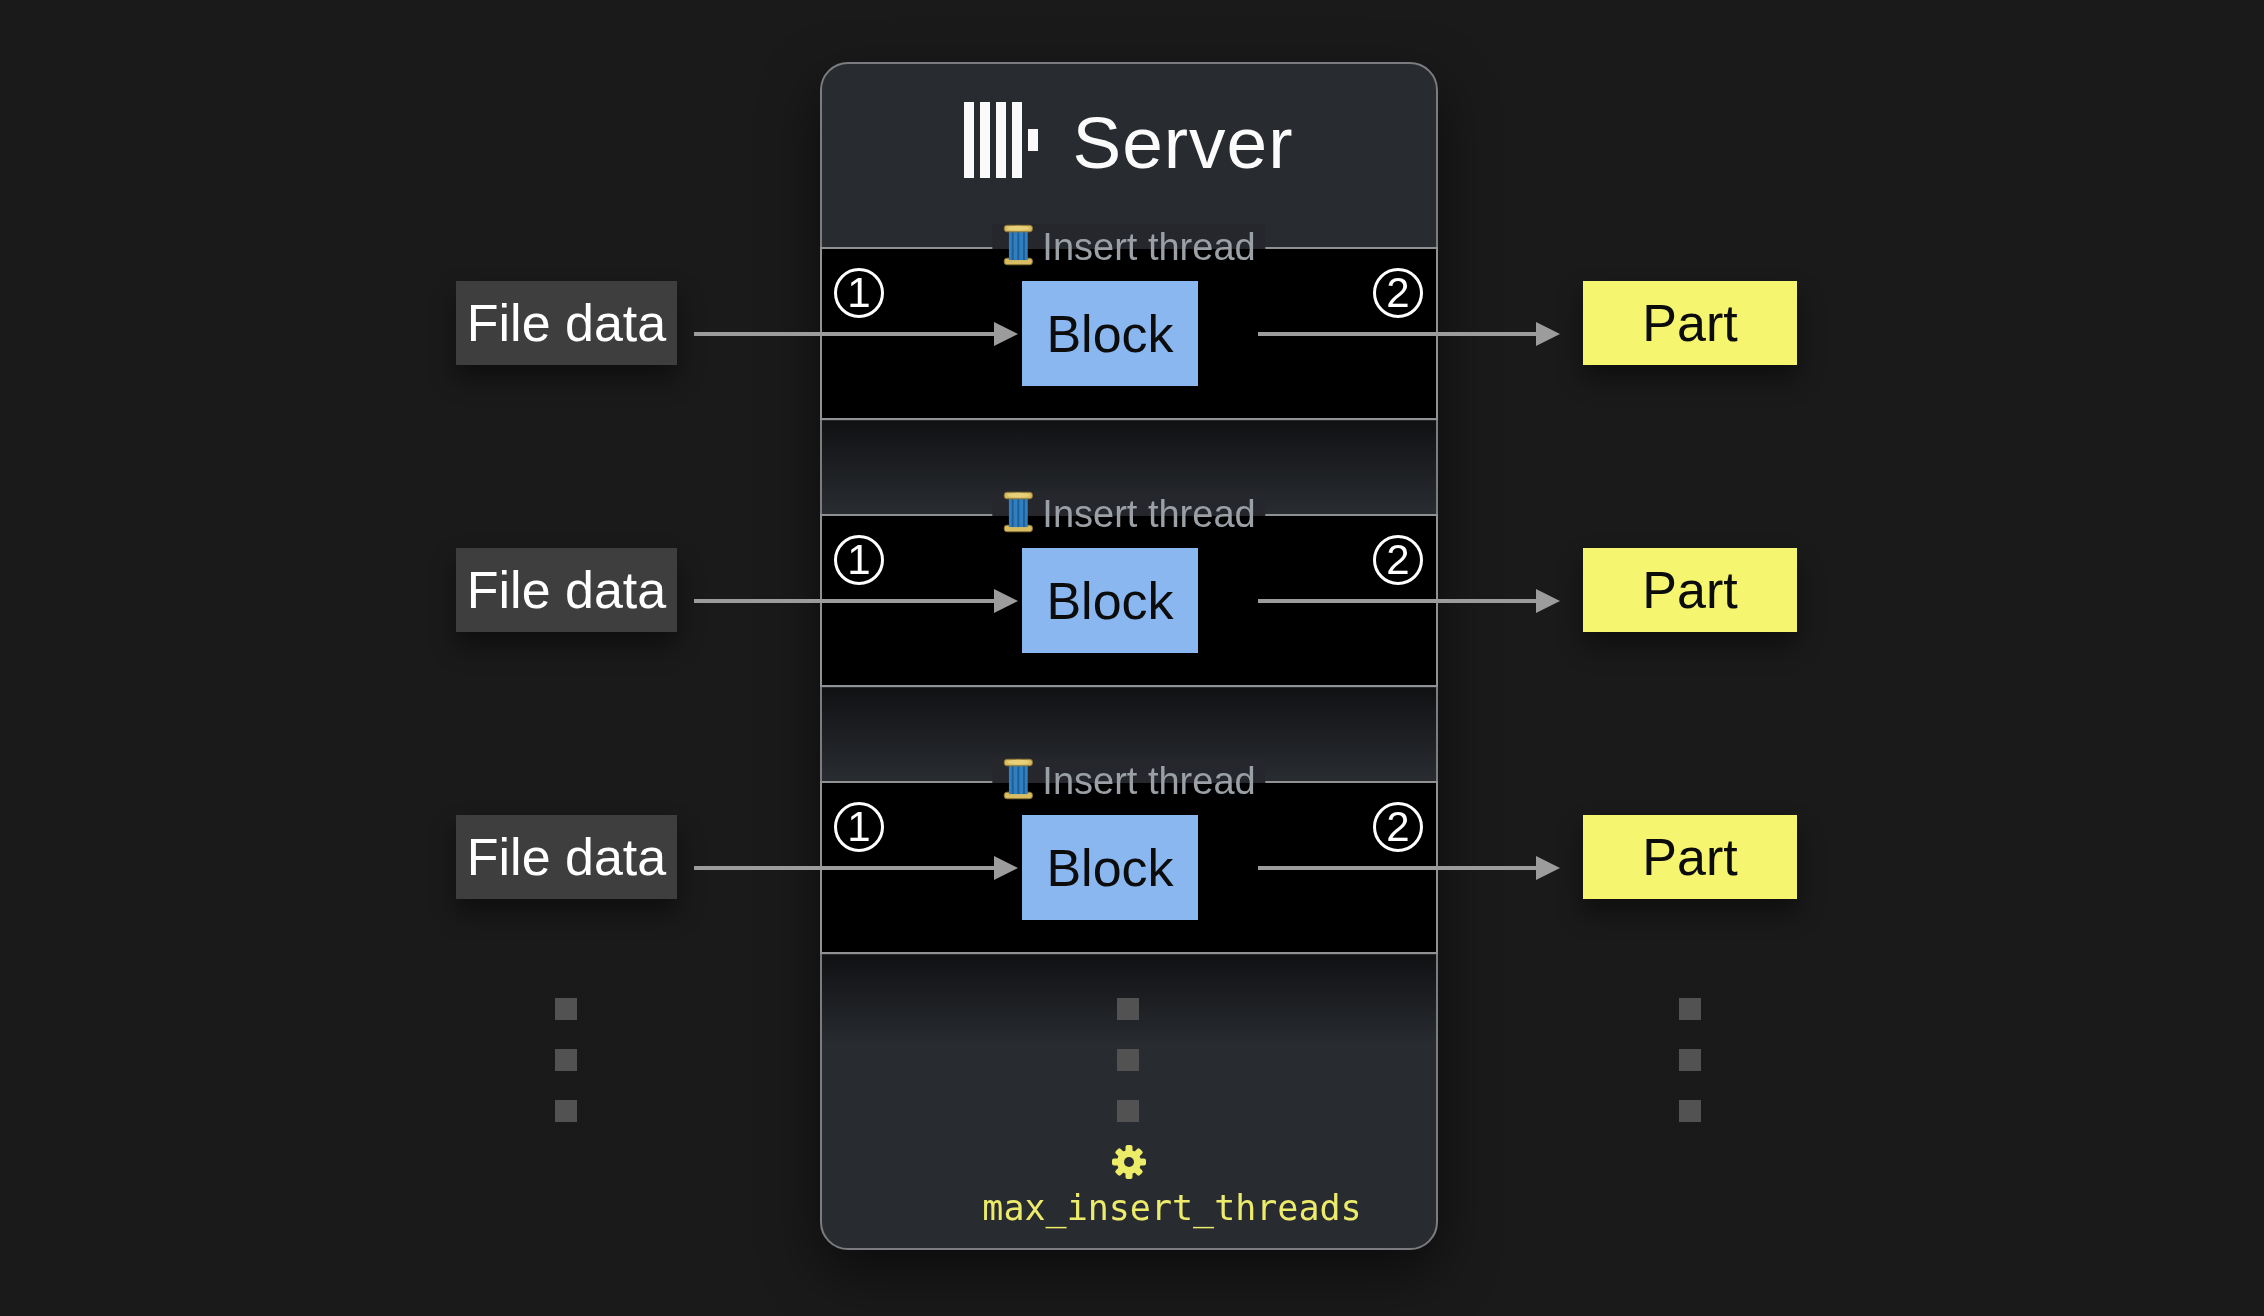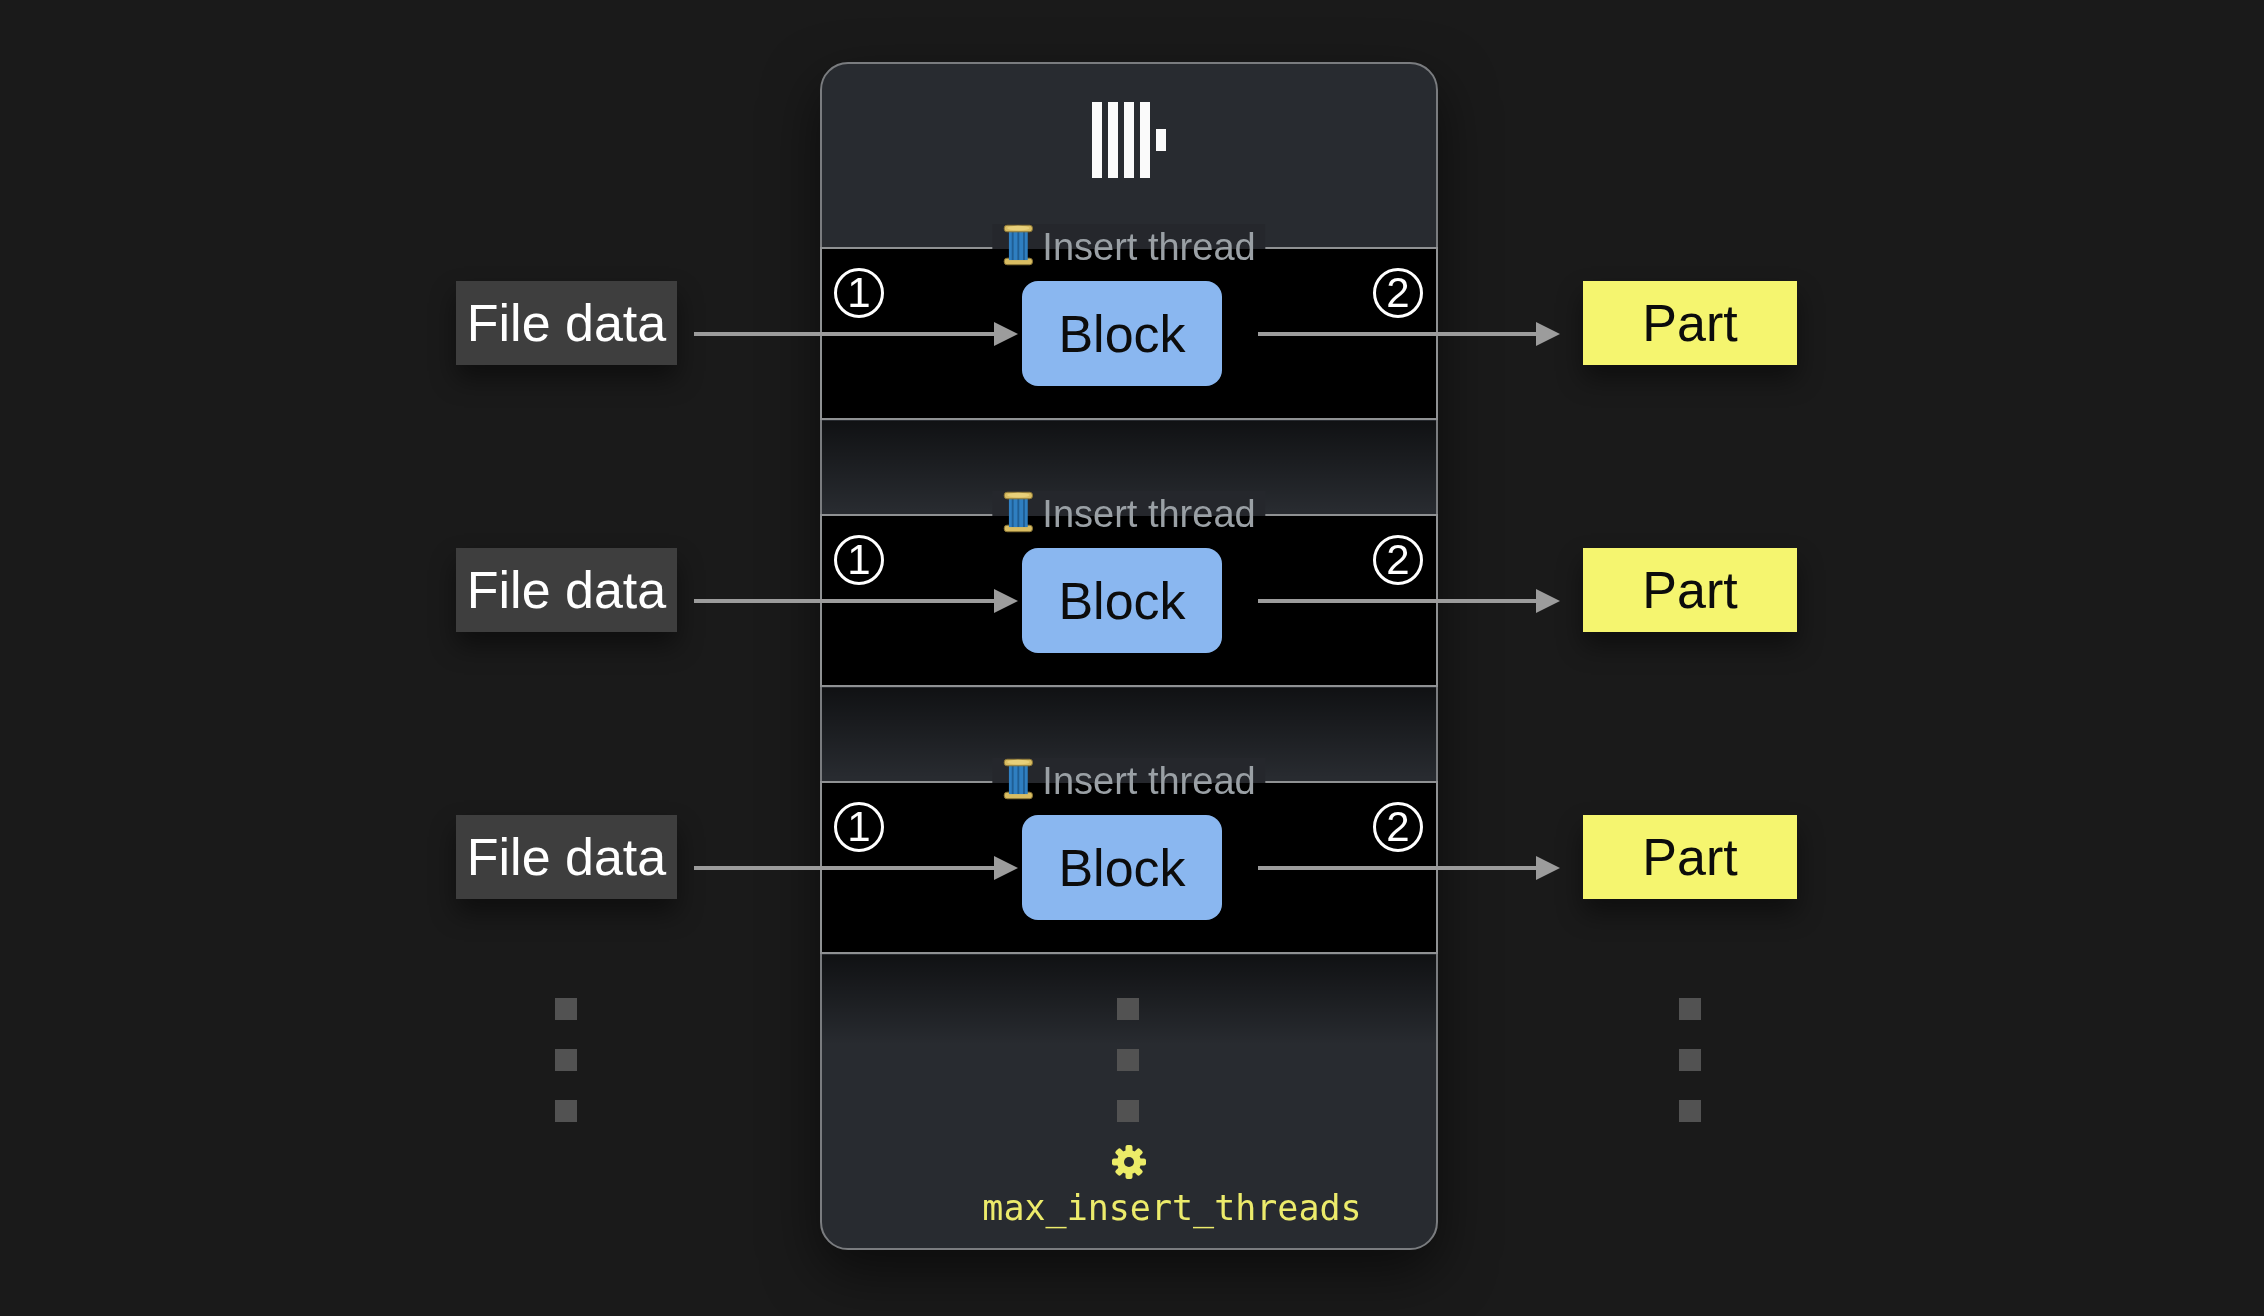--- a/index.html
+++ b/index.html
@@ -50,23 +50,23 @@
   }
   .legend .legend-text{color:#9aa0a5;font-size:38px;}
   .step-circle{
     position:absolute;top:19px;width:50px;height:50px;
     box-sizing:border-box;border:3px solid #fff;border-radius:50%;
     color:#fff;font-size:42px;line-height:44px;text-align:center;
   }
   .step-circle.in{left:12px}
   .step-circle.out{left:551px}
   .block-node{
-    position:absolute;left:200px;top:32px;width:200px;height:105px;
+    position:absolute;left:200px;top:32px;width:176px;height:105px;
     background:#8ab7f0;color:#0c0c0c;font-size:52px;
-    display:flex;align-items:center;justify-content:center;border-radius:16px;
+    display:flex;align-items:center;justify-content:center;
   }
   
   .file-node,.part-node{
     position:absolute;width:221px;height:84px;
     display:flex;align-items:center;justify-content:center;
     font-size:52px;z-index:4;
     box-shadow:0 14px 24px rgba(0,0,0,0.45);
   }
   .file-node{left:456px;background:#3e3e3e;color:#fff;}
   .part-node{left:1583px;width:214px;background:#f5f56f;color:#0c0c0c;}
@@ -112,20 +112,21 @@
   <div class="server-title">
     <span>
       <svg width="74" height="76" viewBox="0 0 74 76" fill="#fafafa">
         <rect x="0" y="0" width="10" height="76"></rect>
         <rect x="16" y="0" width="10" height="76"></rect>
         <rect x="32" y="0" width="10" height="76"></rect>
         <rect x="48" y="0" width="10" height="76"></rect>
         <rect x="64" y="27" width="10" height="22"></rect>
       </svg>
     </span>
+    <span class="title-text">Server</span>
   </div>
 
   <div class="thread t1">
     <div class="legend">
       <span>
         <svg width="32" height="42" viewBox="0 0 34 44">
           <rect x="2" y="36" width="30" height="7" rx="3" fill="#d9bd62" stroke="#8a7434" stroke-width="1"></rect>
           <rect x="7" y="7" width="20" height="31" fill="#2f7fc1"></rect>
           <line x1="11" y1="8" x2="11" y2="38" stroke="#1f5e94" stroke-width="2"></line>
           <line x1="17" y1="8" x2="17" y2="38" stroke="#1f5e94" stroke-width="2"></line>

